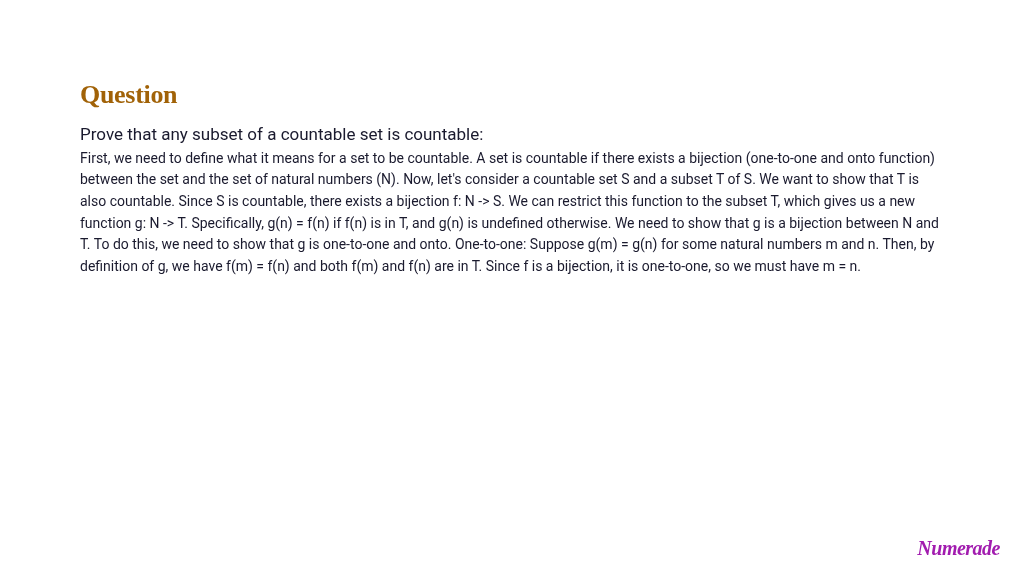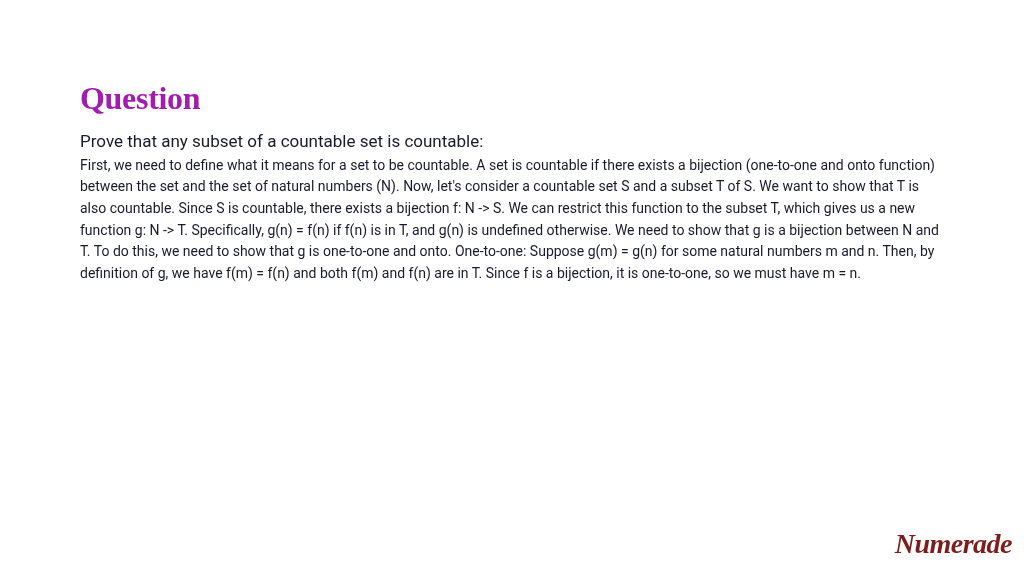--- a/index.html
+++ b/index.html
@@ -13,44 +13,44 @@
       background: #ffffff;
       font-family: -apple-system, BlinkMacSystemFont, 'Segoe UI', Roboto, sans-serif;
       position: relative;
       overflow: hidden;
     }
     .content {
       padding: 80px 80px 0 80px;
     }
     .heading {
       font-family: Georgia, 'Times New Roman', serif;
-      font-size: 32px;
+      font-size: 26px;
       font-weight: 700;
-      color: #a21caf;
+      color: #a16207;
       margin-bottom: 12px;
       letter-spacing: -0.3px;
     }
     .prompt {
       font-size: 17px;
       color: #1a1a2e;
       line-height: 1.5;
     }
     .body-text {
       font-size: 14px;
       color: #1a1a2e;
       line-height: 1.55;
     }
     .brand {
       position: absolute;
       bottom: 16px;
-      right: 12px;
+      right: 24px;
       font-family: 'Brush Script MT', cursive;
-      font-size: 28px;
+      font-size: 20px;
       font-weight: 600;
-      color: #7f1d1d;
+      color: #a21caf;
       font-style: italic;
       letter-spacing: -0.5px;
     }
   </style>
 </head>
 <body>
 
 <div class="content">
   <h1 class="heading">Question</h1>
   <p class="prompt">Prove that any subset of a countable set is countable:</p>

